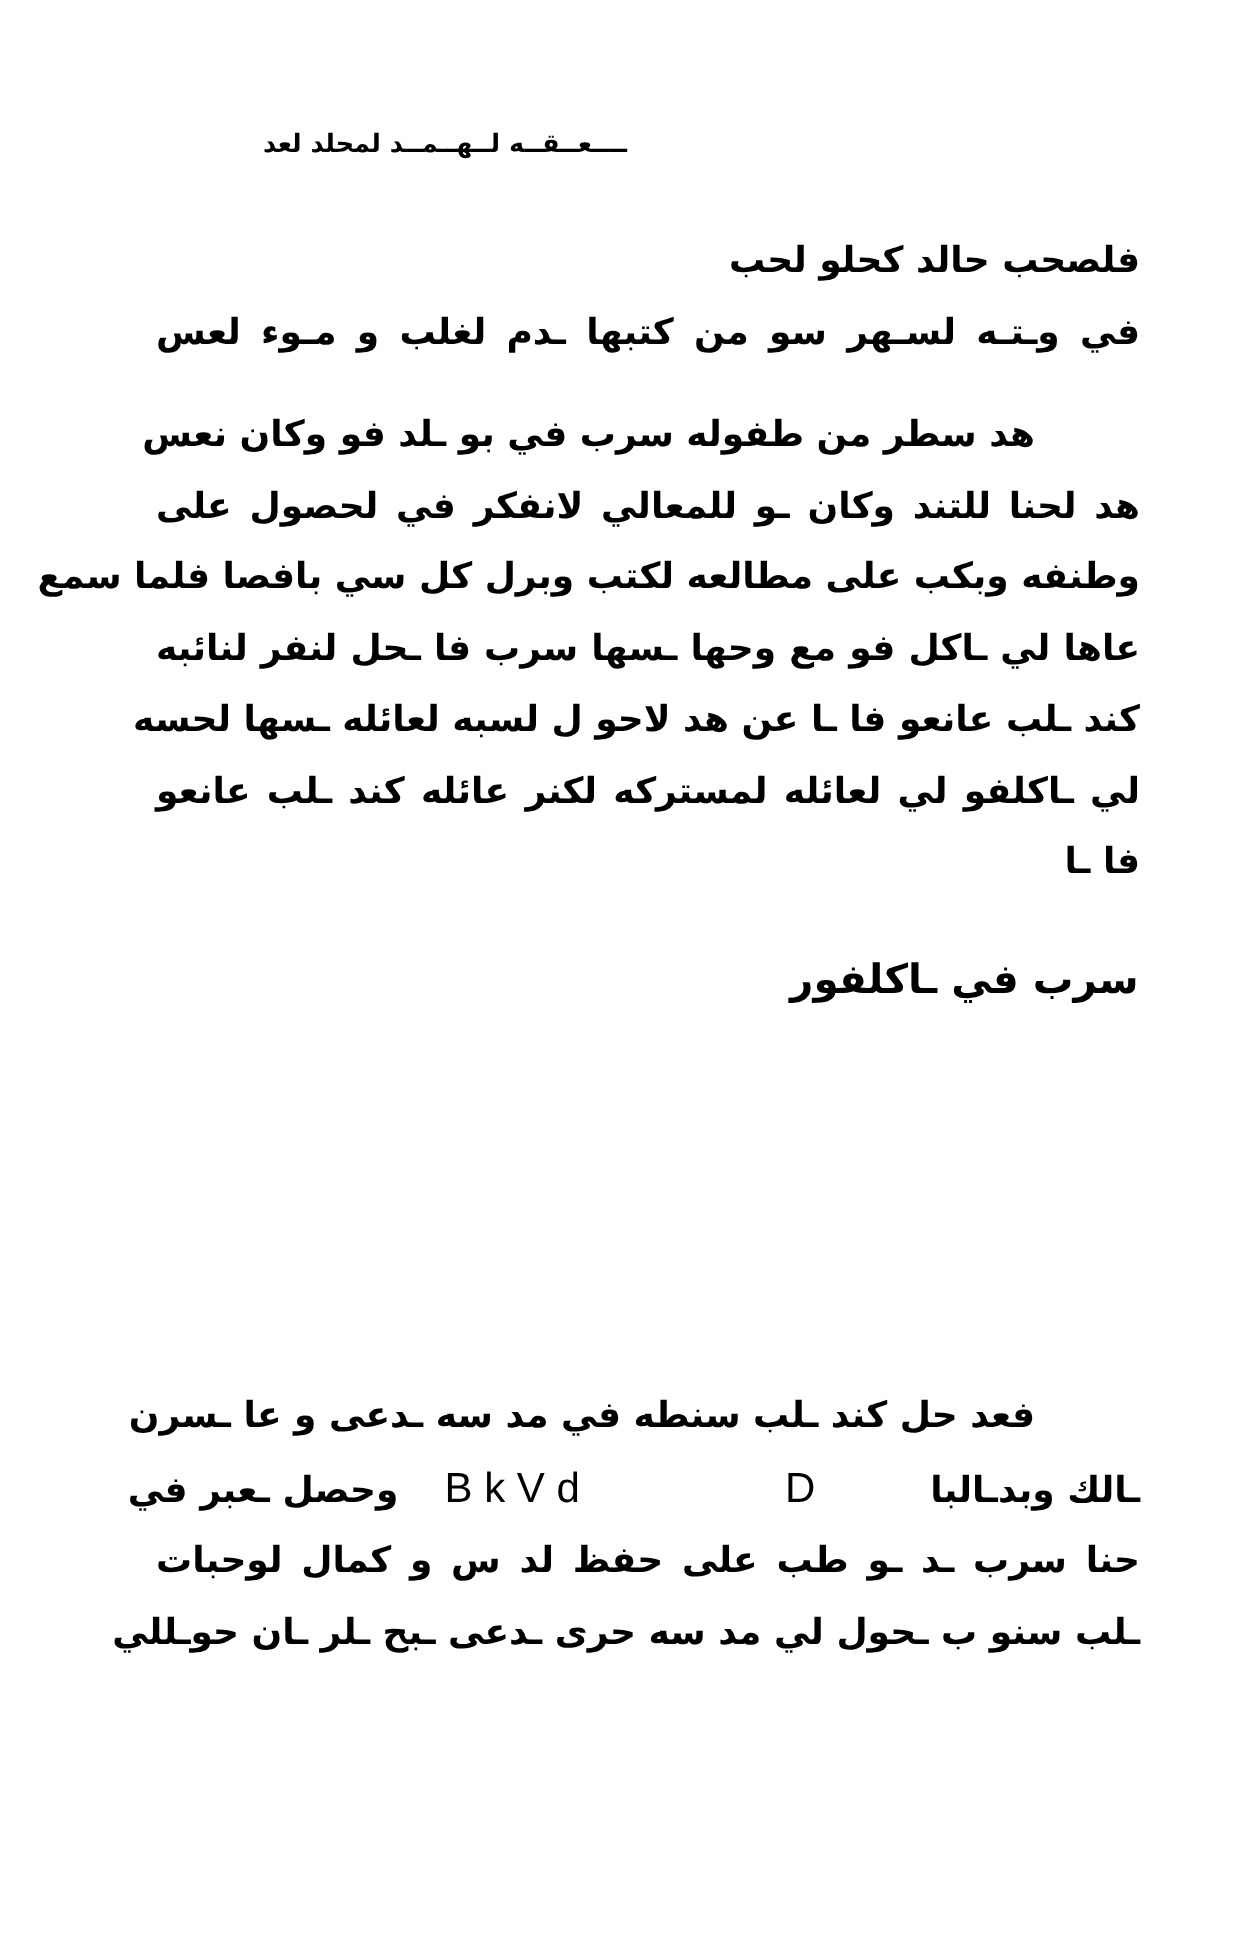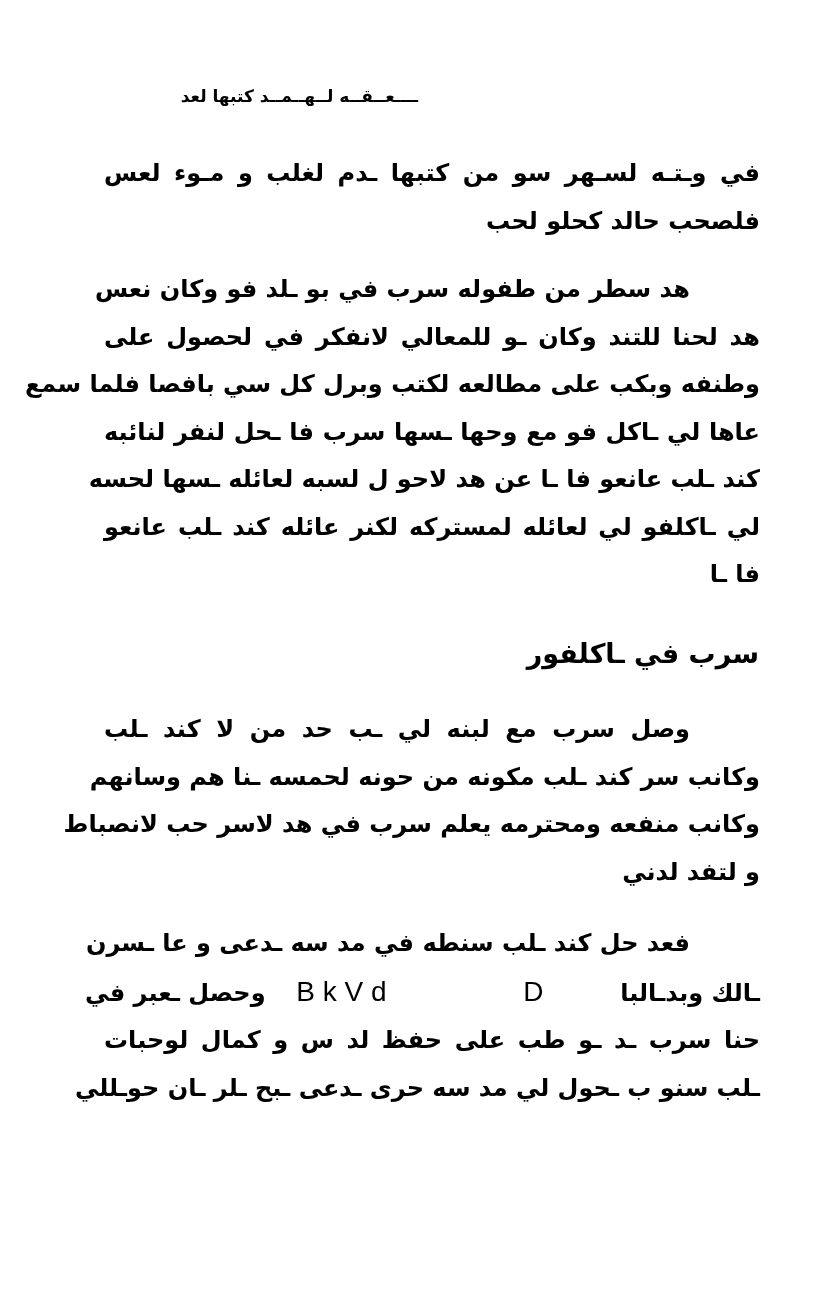--- a/index.html
+++ b/index.html
@@ -72,45 +72,39 @@
       direction: ltr;
       unicode-bidi: embed;
     }
     .gap { display: inline-block; }
   </style>
 </head>
 <body>
 
 <div class="page">
 
-  <div class="running-header">ــــعــقــه لــهــمــد كتبها لعد</div>
+  <div class="running-header">ــــعــقــه لــهــمــد لمحلد لعد</div>
 
   <div class="para" style="top:150px;">
+    <span class="line last">فلصحب حالد كحلو لحب</span>
     <span class="line">في وـتـه لسـهر سو من كتبها ـدم لغلب و مـوء لعس</span>
-    <span class="line last">فلصحب حالد كحلو لحب</span>
   </div>
 
   <div class="para" style="top:266px;">
     <span class="line indent">هد سطر من طفوله سرب في بو ـلد فو وكان نعس</span>
     <span class="line">هد لحنا للتند وكان ـو للمعالي لانفكر في لحصول على</span>
     <span class="line">وطنفه وبكب على مطالعه لكتب وبرل كل سي بافصا فلما سمع</span>
     <span class="line">عاها لي ـاكل فو مع وحها ـسها سرب فا ـحل لنفر لنائبه</span>
     <span class="line">كند ـلب عانعو فا ـا عن هد لاحو ل لسبه لعائله ـسها لحسه</span>
     <span class="line">لي ـاكلفو لي لعائله لمسترکه لکنر عائله کند ـلب عانعو</span>
     <span class="line last">فا ـا</span>
   </div>
 
   <div class="section-heading">سرب في ـاكلفور</div>
 
-  <div class="para" style="top:706px;">
-    <span class="line indent">وصل سرب مع لبنه لي ـب حد من لا كند ـلب</span>
-    <span class="line">وكانب سر كند ـلب مكونه من حونه لحمسه ـنا هم وسانهم</span>
-    <span class="line">وكانب منفعه ومحترمه يعلم سرب في هد لاسر حب لانصباط</span>
-    <span class="line last">و لتفد لدني</span>
-  </div>
 
   <div class="para" style="top:920px;">
     <span class="line indent">فعد حل كند ـلب سنطه في مد سه ـدعى و عا ـسرن</span>
     <span class="line">
       <span>ـالك وبدـالبا</span>
       <span class="gap" style="width:60px;"></span>
       <span class="latin-inline">B  k V d</span>
       <span class="gap" style="width:120px;"></span>
       <span class="latin-inline">D</span>
       <span class="gap" style="width:14px;"></span>

